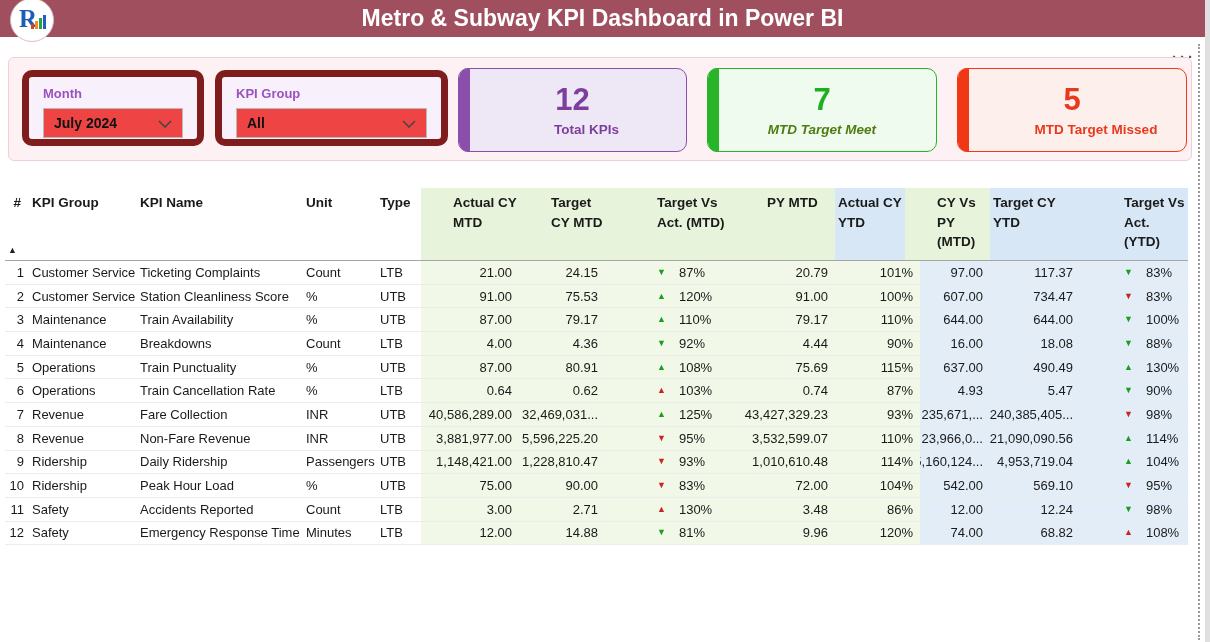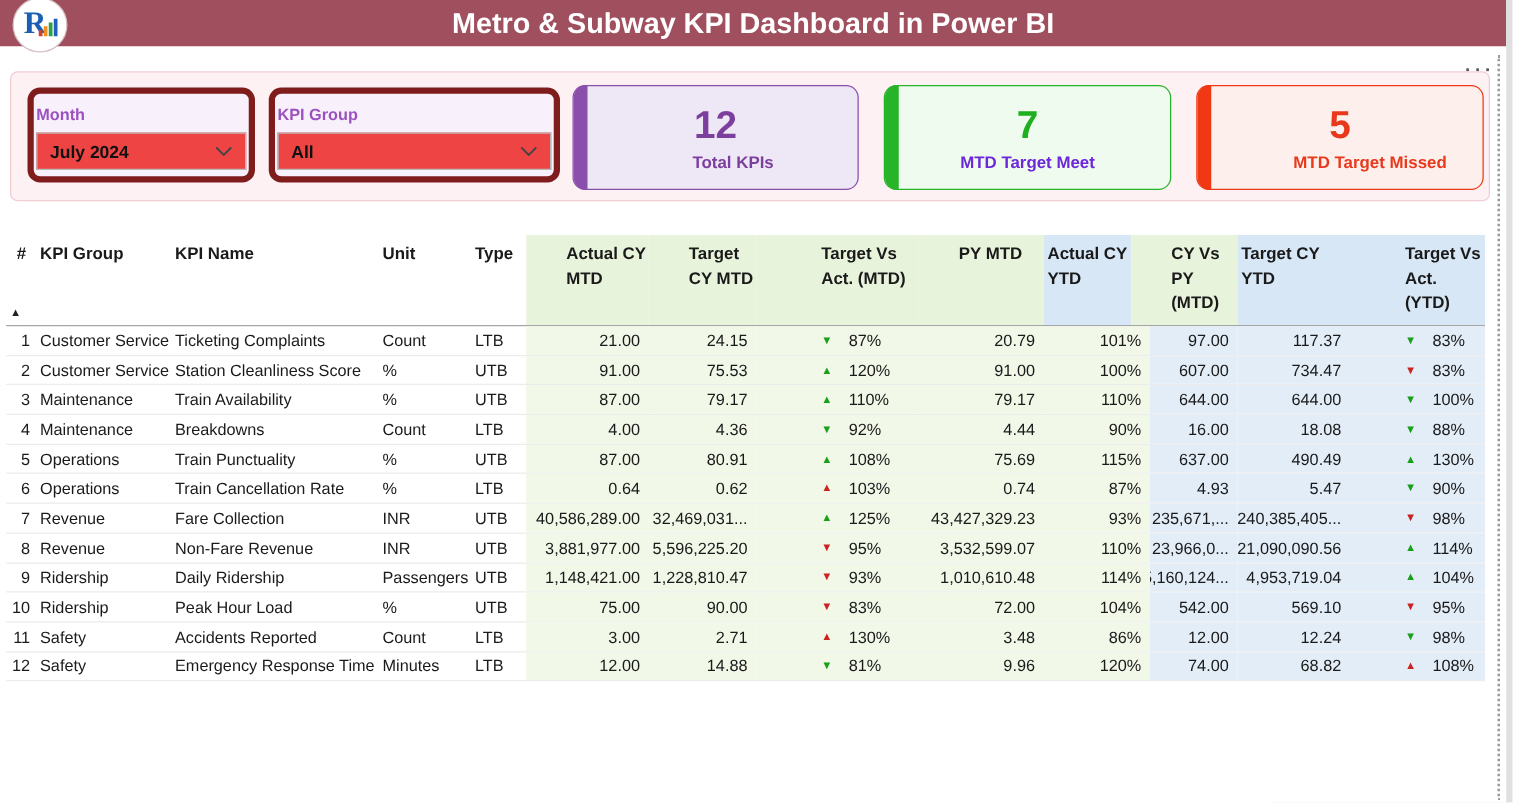--- a/index.html
+++ b/index.html
@@ -24,21 +24,21 @@
   .right-strip { position:absolute; right:0; top:0; width:5px; height:642px; background:#e0e0e0; }
   .dotted-handle { position:absolute; left:1198px; top:44px; height:596px; width:0;
                    border-left:2px dotted #9a9a9a; }
   .more-options { position:absolute; left:1172px; top:48px; color:#555; font-size:15px;
                   font-weight:bold; letter-spacing:3px; cursor:pointer; }
 
   
   .panel { position:absolute; left:8px; top:57px; width:1184px; height:104px;
            background:#fdf1f4; border:1px solid #f1cdd4; border-radius:6px; }
   .filter-card { position:absolute; top:70px; height:76px; background:#f8f1fb;
-                 border:5px solid #7f1d1d; border-radius:10px; padding:9px 2px; }
+                 border:7px solid #7f1d1d; border-radius:10px; padding:9px 14px; }
   .filter-month { left:22px; width:182px; }
   .filter-group { left:215px; width:233px; }
   .filter-label { color:#9b51c0; font-size:13px; font-weight:bold; margin-bottom:7px; }
   .dropdown { background:#ef4444; border:1px solid #b9b9b9; height:30px; display:flex;
               align-items:center; justify-content:space-between; padding:0 10px; cursor:pointer; }
   .dropdown-value { font-size:14px; font-weight:bold; color:#111; }
 
   .kpi-card { position:absolute; top:68px; height:84px; width:230px; border:1px solid #888;
               border-radius:10px; display:flex; flex-direction:column; align-items:center;
               justify-content:center; }
@@ -130,21 +130,21 @@
   </div>
 
   <div class="kpi-card kpi-1" style="background: rgb(238, 231, 246); border-color: rgb(138, 79, 171);">
     <div class="kpi-accent" style="background: rgb(138, 79, 171);"></div>
     <div class="kpi-value" style="color: rgb(124, 63, 158);">12</div>
     <div class="kpi-label" style="color: rgb(124, 63, 158); margin-left: 28px;">Total KPIs</div>
   </div>
   <div class="kpi-card kpi-2" style="background: rgb(239, 251, 239); border-color: rgb(40, 180, 40);">
     <div class="kpi-accent" style="background: rgb(40, 180, 40);"></div>
     <div class="kpi-value" style="color: rgb(29, 175, 29);">7</div>
-    <div class="kpi-label" style="color: #6d28d9;">MTD Target Meet</div>
+    <div class="kpi-label" style="color: #4d7c0f; font-style: italic;">MTD Target Meet</div>
   </div>
   <div class="kpi-card kpi-3" style="background: rgb(253, 240, 236); border-color: rgb(240, 56, 20);">
     <div class="kpi-accent" style="background: rgb(240, 56, 20);"></div>
     <div class="kpi-value" style="color: rgb(232, 57, 29);">5</div>
     <div class="kpi-label" style="color: rgb(232, 57, 29); margin-left: 48px;">MTD Target Missed</div>
   </div>
 
   <div class="table">
     <div class="thead">
       <div class="th c0">

